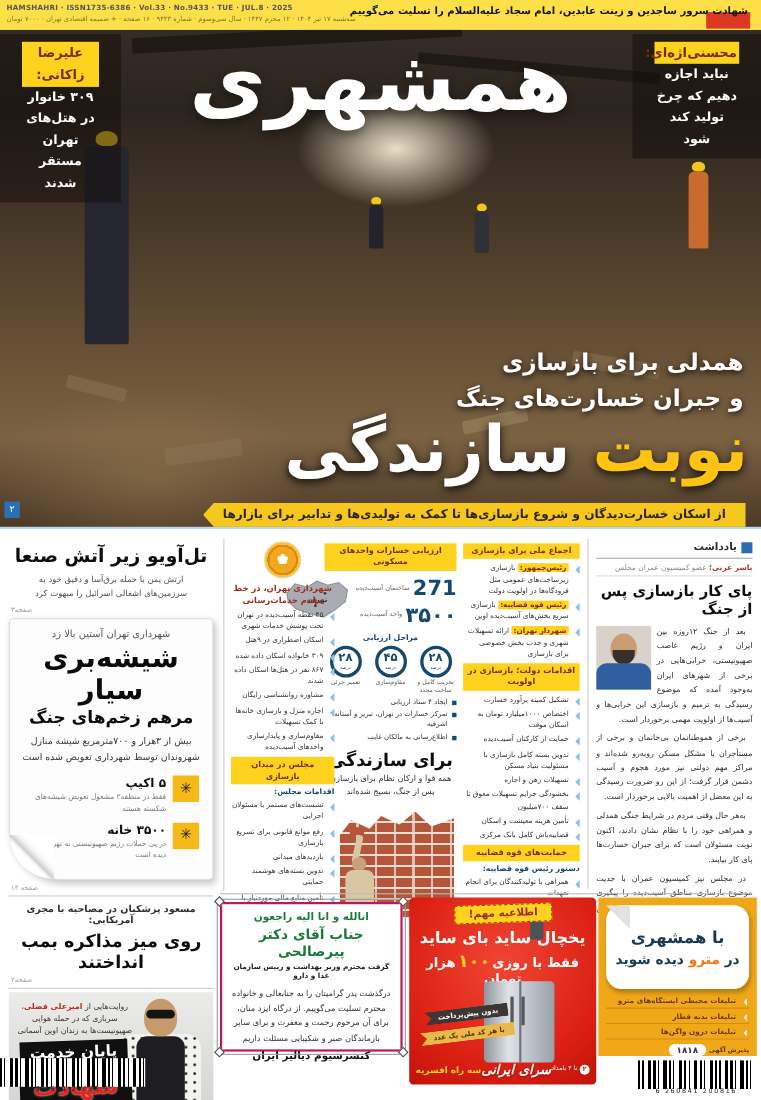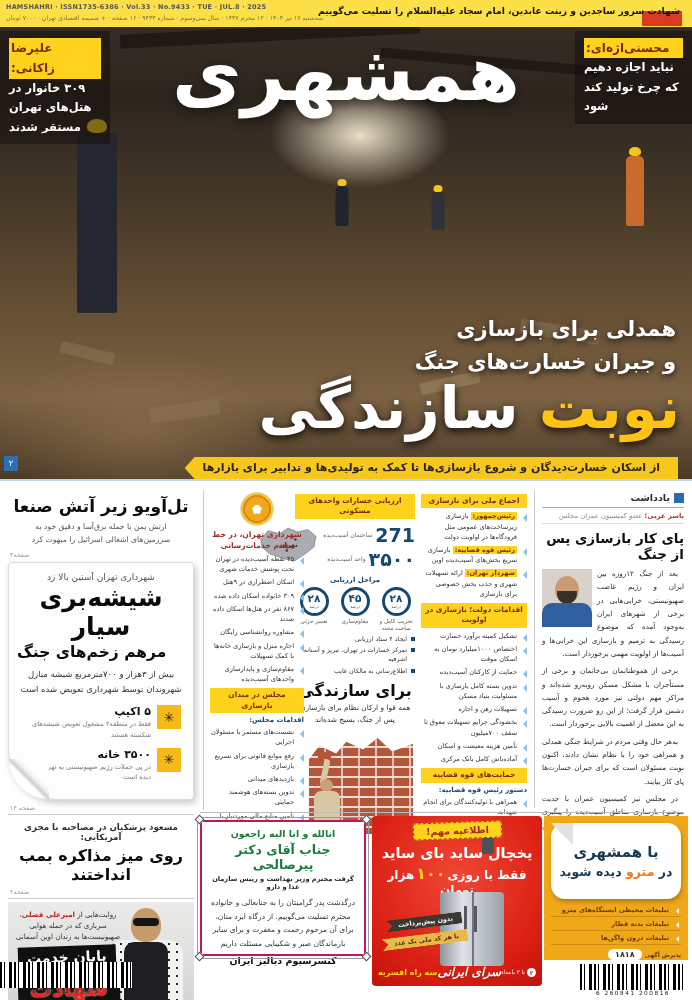--- a/index.html
+++ b/index.html
@@ -18,21 +18,21 @@
     background:
       radial-gradient(120px 70px at 52% 24%, rgba(242,231,206,.95), rgba(242,231,206,0) 75%),
       radial-gradient(200px 120px at 20% 90%, rgba(150,120,80,.5), rgba(0,0,0,0) 70%),
       linear-gradient(180deg,#352d25 0%,#2c251e 16%,#4a3b2a 42%,#6a5236 66%,#7b6243 82%,#4b3a27 100%);}
   .beam{position:absolute;background:#1d1813;opacity:.85}
   .debris{position:absolute;background:#8a7355;opacity:.55;border-radius:2px}
   .worker{position:absolute}
   .w-helmet{position:absolute;left:50%;transform:translateX(-50%);top:0;background:#f3c61d;border-radius:50% 50% 40% 40%}
   .w-body{position:absolute;left:50%;transform:translateX(-50%);border-radius:5px 5px 2px 2px;background:#23232b}
 
-  .quote{position:absolute;top:4px;background:rgba(18,12,9,.5);color:#fff;padding:7px 9px;line-height:1.7;font-size:11.5px;font-weight:bold;text-align:left;z-index:4}
+  .quote{position:absolute;top:4px;background:rgba(18,12,9,.5);color:#fff;padding:7px 20px;line-height:1.7;font-size:11.5px;font-weight:bold;text-align:center;z-index:4}
   .quote .speaker{display:block;font-size:12px}
   .quote-right{right:0;width:117px;min-height:88px}
   .quote-left{left:0;width:110px;min-height:90px}
 
   .masthead{position:absolute;top:2px;left:50%;transform:translateX(-50%);z-index:3;color:#fff;font-size:76px;font-weight:900;letter-spacing:-3px;text-shadow:0 4px 10px rgba(0,0,0,.4);white-space:nowrap}
 
   .kicker{position:absolute;right:16px;top:286px;z-index:3;color:#fff;font-size:21px;font-weight:900;line-height:1.55;text-align:right;text-shadow:0 2px 6px rgba(0,0,0,.85)}
   .headline{position:absolute;right:12px;top:352px;z-index:3;font-size:58px;font-weight:900;line-height:1;white-space:nowrap;text-shadow:0 3px 9px rgba(0,0,0,.85)}
   .hl-a{color:#ffc313}.hl-b{color:#fff}
   .deck{position:absolute;right:14px;top:430px;z-index:3;background:#f6c71d;color:#2e2410;font-size:11px;font-weight:bold;padding:4px 18px 5px;clip-path:polygon(10px 0,100% 0,100% 100%,10px 100%,0 50%)}
@@ -96,21 +96,21 @@
   
   .leftcol{position:absolute;top:490px;left:8px;width:186px;height:505px}
   .lc-title1{font-size:17px;font-weight:900;text-align:center;color:#0e0e0e;margin:6px 0 4px}
   .lc-sub{font-size:7.7px;color:#555;text-align:center;line-height:1.75;padding:0 8px}
   .pageref{font-size:6.3px;color:#999;text-align:left;margin:4px 2px 2px}
   .lc-div{border-top:1px solid #ccc;margin:3px 0}
   .glassbox{position:relative;background:#fdfdfd;border:1px solid #ddd;border-radius:4px 4px 4px 48px;box-shadow:2px 3px 7px rgba(0,0,0,.22);padding:9px 8px 16px;margin:4px 0 2px}
   .glassbox::after{content:"";position:absolute;left:0;bottom:0;width:40px;height:40px;border-radius:0 0 0 48px;background:linear-gradient(45deg,#ffffff 44%,#cfcfcf 50%,#f3f3f3 58%,#ffffff 66%)}
   .g-kicker{font-size:9px;color:#555;text-align:center}
   .g-title{font-size:25px;font-weight:900;text-align:center;color:#0b0b0b;line-height:1.15;margin-top:2px}
-  .g-sub{font-size:15.5px;font-weight:900;text-align:left;color:#0b0b0b;margin-top:2px}
+  .g-sub{font-size:15.5px;font-weight:900;text-align:center;color:#0b0b0b;margin-top:2px}
   .g-lead{font-size:8.5px;color:#333;text-align:center;line-height:1.75;margin:6px 2px 2px}
   .g-stat{display:flex;gap:6px;align-items:flex-start;margin:8px 4px 0}
   .g-ico{width:24px;height:24px;background:#f6b919;flex:none;display:flex;align-items:center;justify-content:center;color:#1c1c1c;font-size:13px}
   .g-num{font-size:11px;font-weight:900;color:#101010;margin-bottom:1px;text-align:right}
   .g-txt{font-size:6.7px;color:#7a7a7a;line-height:1.55;text-align:right}
   .a3-kicker{font-size:8.7px;font-weight:bold;color:#2e2e2e;text-align:center;margin-top:7px}
   .a3-title{font-size:16px;font-weight:900;text-align:center;color:#0c0c0c;margin:4px 0 2px}
   .martyr{position:relative;height:126px;background:linear-gradient(180deg,#ebebe9,#d0d0ce);margin-top:3px;overflow:hidden}
   .m-photo{position:absolute;right:0;top:0;width:96px;height:126px}
   .m-head{position:absolute;top:6px;left:50%;transform:translateX(-50%);width:30px;height:34px;border-radius:50% 50% 44% 44%;background:#c79a6b}
@@ -343,21 +343,21 @@
       <span class="ychip">اقدامات دولت؛ بازسازی در اولویت</span>
       <div>
 
       <div class="arrow-item">تشکیل کمیته برآورد خسارت</div>
           <div class="arrow-item">اختصاص ۱۰۰۰میلیارد تومان به اسکان موقت</div>
           <div class="arrow-item">حمایت از کارکنان آسیب‌دیده</div>
           <div class="arrow-item">تدوین بسته کامل بازسازی با مسئولیت بنیاد مسکن</div>
           <div class="arrow-item">تسهیلات رهن و اجاره</div>
           <div class="arrow-item">بخشودگی جرایم تسهیلات معوق تا سقف ۷۰۰میلیون</div>
           <div class="arrow-item">تأمین هزینه معیشت و اسکان</div>
-          <div class="arrow-item">آماده‌باش کامل بانک مرکزی</div>
+          <div class="arrow-item">قضاییه‌باش کامل بانک مرکزی</div>
         </div>
       <span class="ychip">حمایت‌های قوه قضاییه</span>
       <div class="blue-sub">دستور رئیس قوه قضاییه:</div>
       <div>
 
       <div class="arrow-item">همراهی با تولیدکنندگان برای انجام تعهدات</div>
           <div class="arrow-item">بازسازی سریع زندان اوین</div>
           <div class="arrow-item">زمینه‌سازی بازگشت زندانیان منتقل‌شده</div>
           <div class="arrow-item">همکاری برای کنترل بازار</div>
           <div class="arrow-item">حمایت از اصناف آسیب‌دیده</div>

